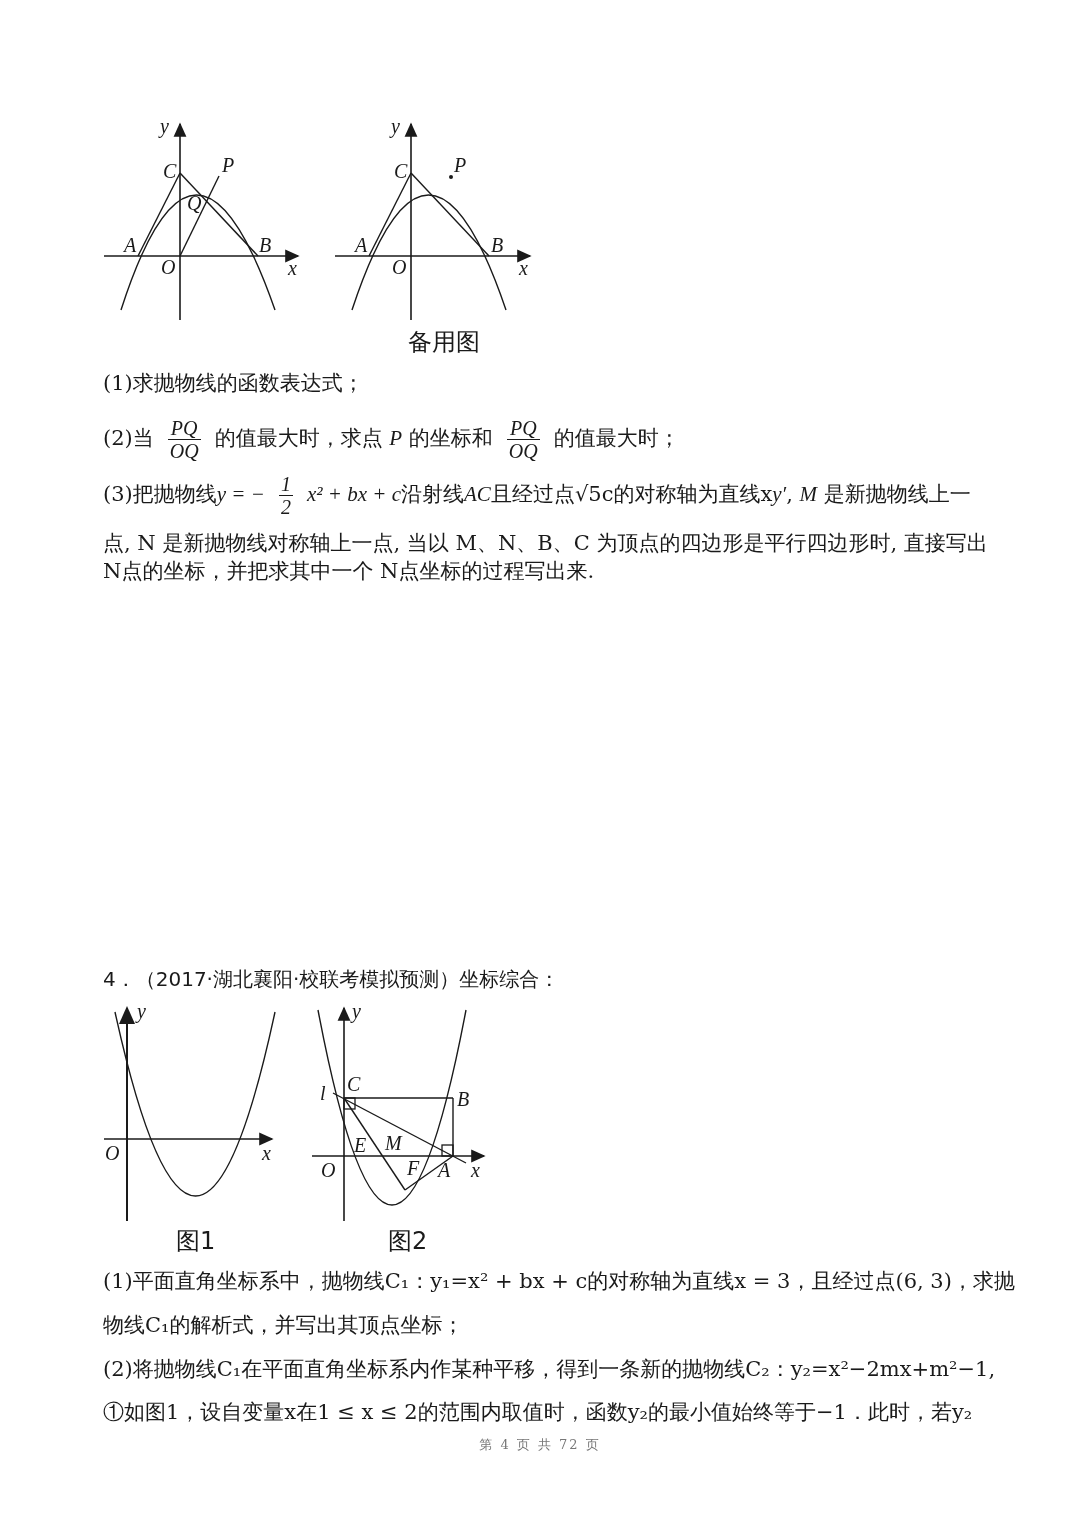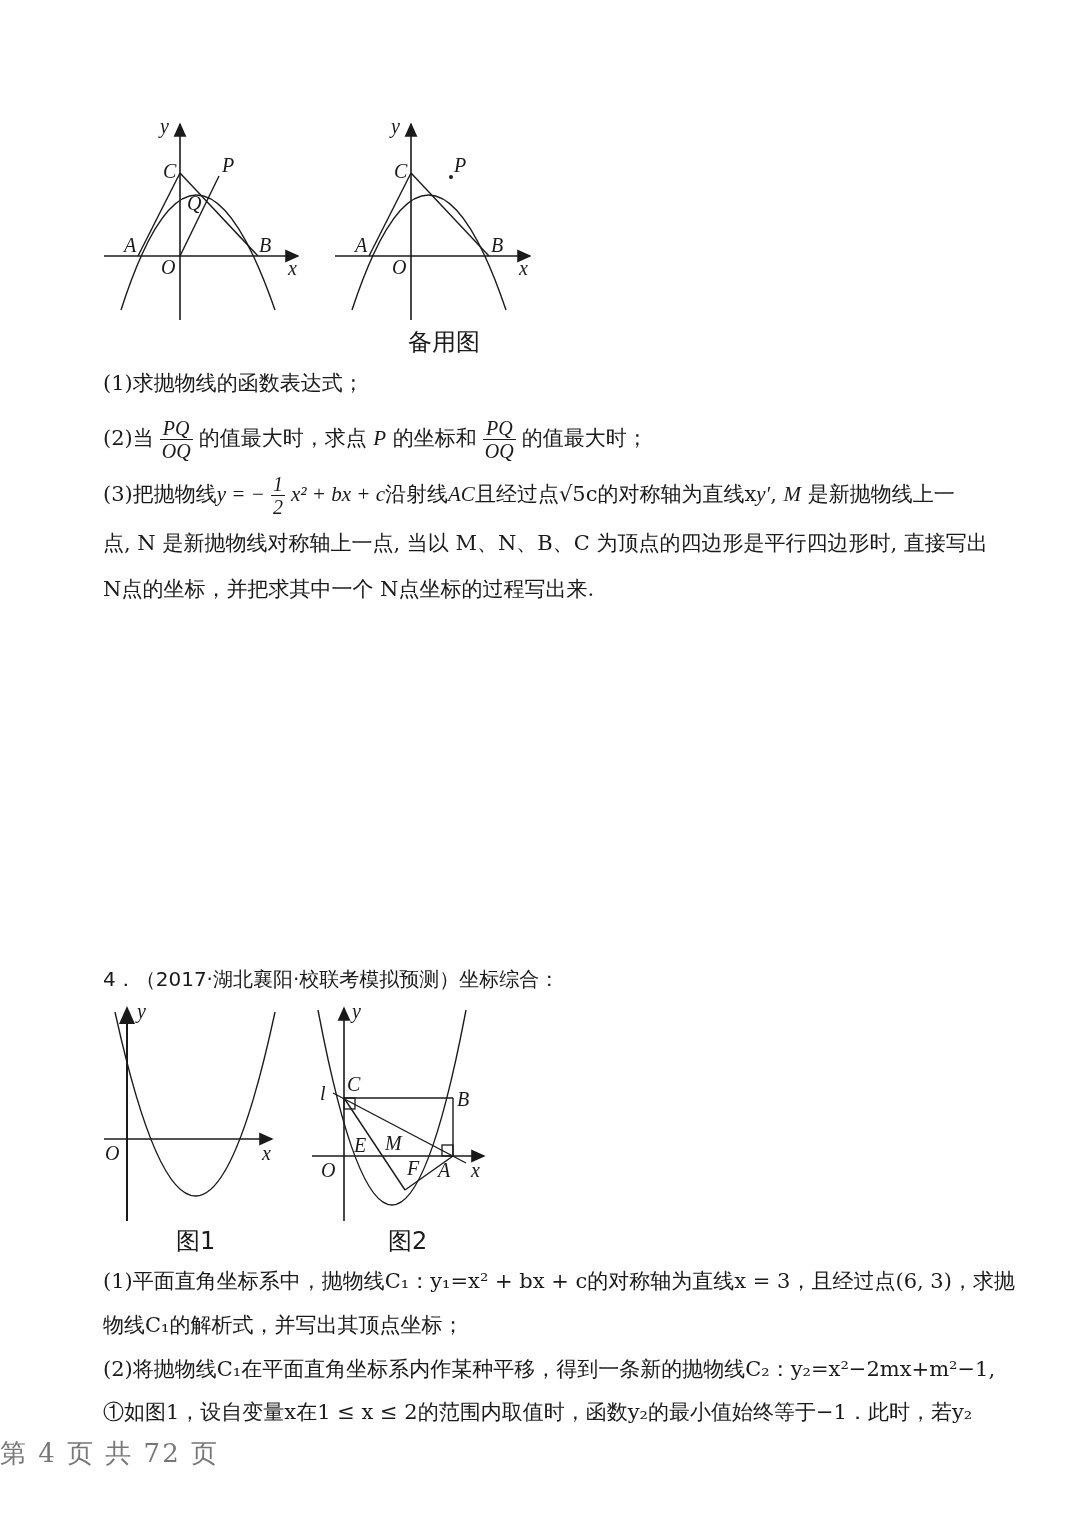--- a/index.html
+++ b/index.html
@@ -2,27 +2,27 @@
 <html><head>
 <meta charset="utf-8">
 <style>
   html, body { margin:0; padding:0; background:#ffffff; }
   body { width:1080px; height:1527px; position:relative; overflow:hidden;
          font-family:"DejaVu Serif","Liberation Serif",serif; color:#1a1a1a; }
   .abs { position:absolute; }
   .line { position:absolute; left:103px; font-size:21px; line-height:30px; white-space:nowrap; }
   .it { font-style:italic; font-family:"Liberation Serif","DejaVu Serif",serif; }
   .frac { display:inline-block; vertical-align:middle; text-align:center; font-style:italic;
-          font-family:"Liberation Serif",serif; font-size:20px; line-height:22px; margin:0 6px; }
+          font-family:"Liberation Serif",serif; font-size:20px; line-height:22px; margin:0 14px; }
   .frac .num { display:block; border-bottom:1.3px solid #1a1a1a; padding:0 2px; }
   .frac .den { display:block; padding:0 2px; }
   .fig-caption { position:absolute; font-size:24px; }
   svg text { font-family:"Liberation Serif",serif; font-style:italic; font-size:20px; fill:#1a1a1a; }
-  .footer { position:absolute; top:1436px; left:0; width:1080px; text-align:left;
-            font-size:26px; color:#777; letter-spacing:2px; }
+  .footer { position:absolute; top:1436px; left:0; width:1080px; text-align:center;
+            font-size:13px; color:#777; letter-spacing:2px; }
 </style>
 </head>
 <body>
 
 <svg class="abs" style="left:95px;top:110px" width="220" height="220" viewBox="95 110 220 220">
   <defs>
     <marker id="arr" markerWidth="10" markerHeight="10" refX="8" refY="5" orient="auto">
       <path d="M0,1 L9,5 L0,9 z" fill="#1a1a1a"></path>
     </marker>
   </defs>
@@ -70,21 +70,21 @@
 <div class="line" style="top:368px">(1)求抛物线的函数表达式；</div>
 
 <div class="line" style="top:412px;line-height:52px">
   <span>(2)当</span><span class="frac"><span class="num">PQ</span><span class="den">OQ</span></span><span>的值最大时，求点 </span><span class="it">P</span><span> 的坐标和</span><span class="frac"><span class="num">PQ</span><span class="den">OQ</span></span><span>的值最大时；</span>
 </div>
 
 <div class="line" style="top:468px;line-height:52px">
   <span>(3)把抛物线</span><span class="it">y = −</span><span class="frac"><span class="num">1</span><span class="den">2</span></span><span class="it">x² + bx + c</span><span>沿射线</span><span class="it">AC</span><span>且经过点</span><span>√5</span><span>c的对称轴为直线x</span><span class="it">y′</span><span>, </span><span class="it">M</span><span> 是新抛物线上一</span>
 </div>
 <div class="line" style="top:528px">点, N 是新抛物线对称轴上一点, 当以 M、N、B、C 为顶点的四边形是平行四边形时, 直接写出</div>
-<div class="line" style="top:574px">N点的坐标，并把求其中一个 N点坐标的过程写出来.</div>
+<div class="line" style="top:556px">N点的坐标，并把求其中一个 N点坐标的过程写出来.</div>
 
 <div class="line" style="top:964px;font-family:'DejaVu Sans','Liberation Sans',sans-serif;font-size:20px">4．（2017·湖北襄阳·校联考模拟预测）坐标综合：</div>
 
 <svg class="abs" style="left:95px;top:1000px" width="200" height="230" viewBox="95 1000 200 230">
   <defs>
     <marker id="arr3" markerWidth="10" markerHeight="10" refX="8" refY="5" orient="auto">
       <path d="M0,1 L9,5 L0,9 z" fill="#1a1a1a"></path>
     </marker>
   </defs>
   <line x1="104" y1="1139" x2="272" y2="1139" stroke="#1a1a1a" stroke-width="1.6" marker-end="url(#arr3)"></line>

